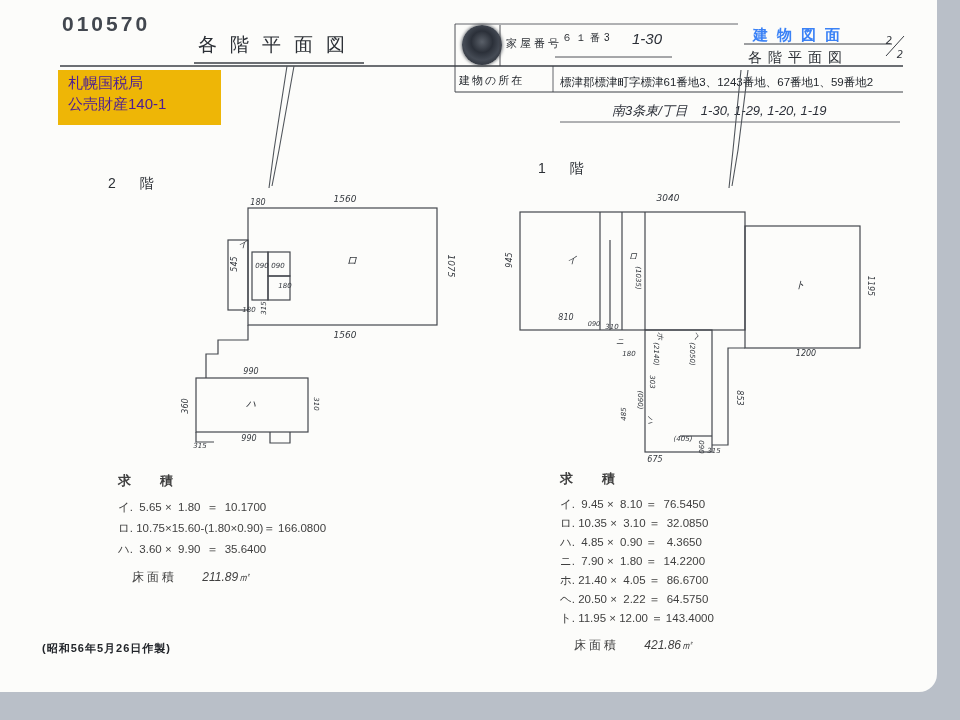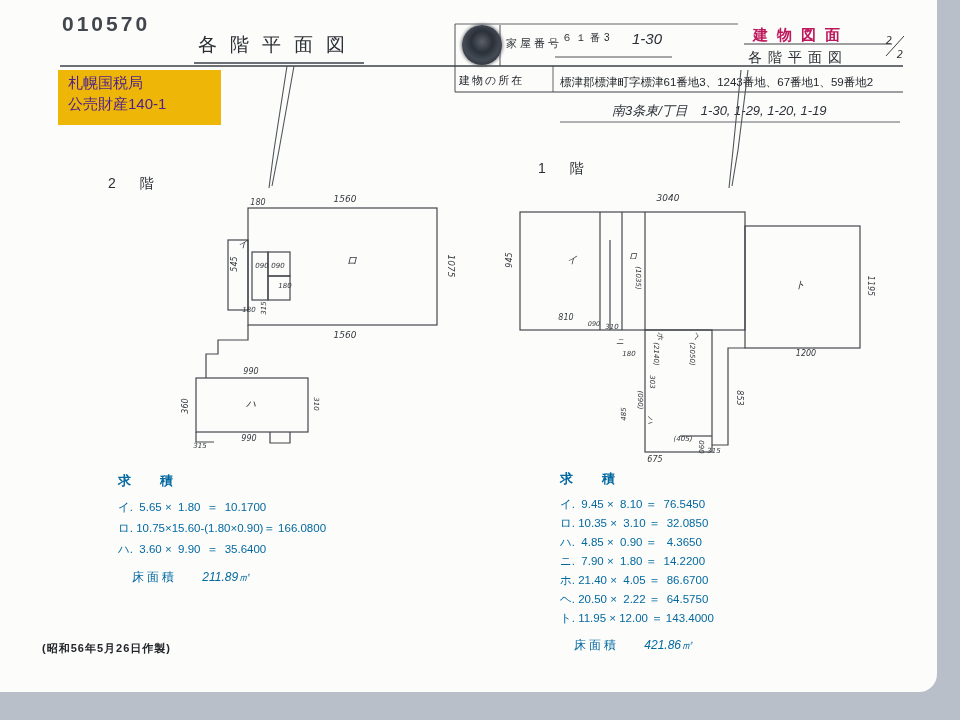--- a/index.html
+++ b/index.html
@@ -23,27 +23,27 @@
   }
   .sticker{
     left:58px;top:70px;width:163px;height:55px;background:#eeb606;color:#4c1d95;
     padding:2px 10px;box-sizing:border-box;font-size:15px;line-height:21px;white-space:nowrap;
   }
   .house-label{left:506px;top:36px;font-size:11px;letter-spacing:3px;color:#2c3036;}
   .house-value{left:562px;top:31px;font-size:10px;letter-spacing:4px;}
   .house-hand{left:632px;top:30px;font-size:15px;font-style:italic;color:#2a2e36;text-align:center;}
   .loc-label{left:459px;top:73px;font-size:11px;letter-spacing:2px;}
   .loc-value{left:560px;top:75px;font-size:11.5px;width:345px;white-space:nowrap;}
-  .title-r1{left:753px;top:26px;font-size:15px;letter-spacing:9px;color:#be185d;font-weight:600;white-space:nowrap;}
+  .title-r1{left:753px;top:26px;font-size:15px;letter-spacing:9px;color:#3b82f6;font-weight:600;white-space:nowrap;}
   .title-r2{left:748px;top:49px;font-size:14px;letter-spacing:6px;color:#2b2f35;white-space:nowrap;}
   .loc-hand{left:612px;top:102px;font-size:13px;font-style:italic;color:#2b2f38;white-space:nowrap;}
   .floor-label{font-size:14px;letter-spacing:10px;color:#2b2f35;white-space:nowrap;}
   #floor-2f{left:108px;top:175px;}
   #floor-1f{left:538px;top:160px;}
-  .calc{color:#0369a1;}
+  .calc{color:#404040;}
   #calc-2f{left:118px;top:472px;width:300px;}
   #calc-1f{left:560px;top:470px;width:300px;}
   .calc-title{font-size:13px;letter-spacing:8px;margin-bottom:7px;font-weight:600;}
   .calc-line{font-size:11.5px;line-height:19px;white-space:pre;}
   #calc-2f .calc-line{line-height:21px;}
   .calc-total{margin-top:9px;font-size:12px;padding-left:14px;}
   .calc-total .tl{letter-spacing:3px;margin-right:22px;}
   .calc-total .tv{font-style:italic;text-align:right;}
   .bottom-note{left:42px;top:641px;font-size:11px;font-weight:700;letter-spacing:1px;color:#22252a;white-space:nowrap;}
   #drawing{position:absolute;left:0;top:0;pointer-events:none;}

